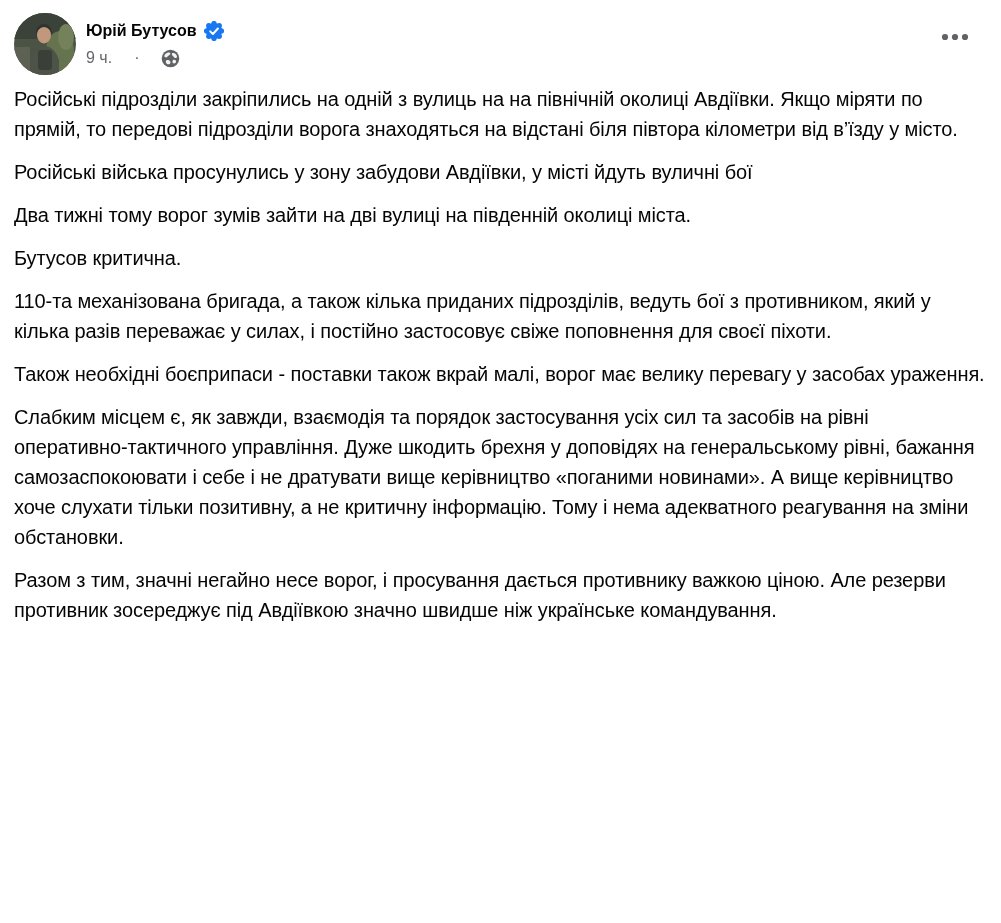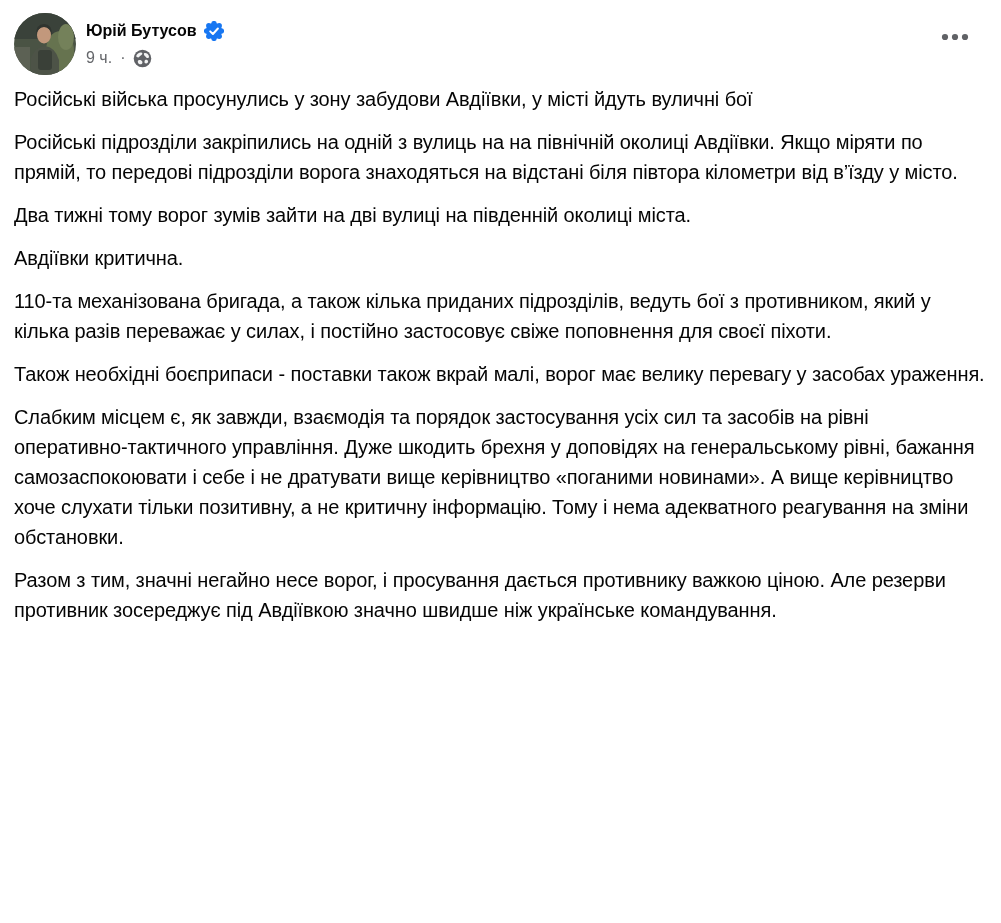--- a/index.html
+++ b/index.html
@@ -45,21 +45,21 @@
     font-weight: 700;
     color: #050505;
     line-height: 22px;
     cursor: pointer;
   }
   .verified-badge { display: inline-flex; }
   .verified-badge svg { display: block; }
   .meta-row {
     display: flex;
     align-items: center;
-    gap: 8px;
+    gap: 22px;
     margin-top: 6px;
     color: #65676B;
     font-size: 16px;
     line-height: 18px;
   }
   .meta-timestamp { cursor: pointer; }
   .meta-separator { color: #65676B; }
   .globe-icon { display: inline-flex; margin-top: 1px; }
   .menu-btn {
     position: absolute;
@@ -144,23 +144,23 @@
       <svg viewBox="0 0 28 8" width="28" height="8">
         <circle cx="4" cy="4" r="3.1" fill="#606266"></circle>
         <circle cx="14" cy="4" r="3.1" fill="#606266"></circle>
         <circle cx="24" cy="4" r="3.1" fill="#606266"></circle>
       </svg>
     </button>
 
   </div>
 
   <div class="post-body">
+    <p>Російські підрозділи закріпились на одній з вулиць на на північній околиці Авдіївки. Якщо міряти по прямій, то передові підрозділи ворога знаходяться на відстані біля півтора кілометри від в’їзду у місто.</p>
     <p>Російські війська просунулись у зону забудови Авдіївки, у місті йдуть вуличні бої</p>
-    <p>Російські підрозділи закріпились на одній з вулиць на на північній околиці Авдіївки. Якщо міряти по прямій, то передові підрозділи ворога знаходяться на відстані біля півтора кілометри від в’їзду у місто.</p>
     <p>Два тижні тому ворог зумів зайти на дві вулиці на південній околиці міста.</p>
-    <p>Авдіївки критична.</p>
+    <p>Бутусов критична.</p>
     <p>110-та механізована бригада, а також кілька приданих підрозділів, ведуть бої з противником, який у кілька разів переважає у силах, і постійно застосовує свіже поповнення для своєї піхоти.</p>
     <p>Також необхідні боєприпаси - поставки також вкрай малі, ворог має велику перевагу у засобах ураження.</p>
     <p>Слабким місцем є, як завжди, взаємодія та порядок застосування усіх сил та засобів на рівні оперативно-тактичного управління. Дуже шкодить брехня у доповідях на генеральському рівні, бажання самозаспокоювати і себе і не дратувати вище керівництво «поганими новинами». А вище керівництво хоче слухати тільки позитивну, а не критичну інформацію. Тому і нема адекватного реагування на зміни обстановки.</p>
     <p>Разом з тим, значні негайно несе ворог, і просування дається противнику важкою ціною. Але резерви противник зосереджує під Авдіївкою значно швидше ніж українське командування.</p>
   </div>
 
 </div>
 
 </body></html>

